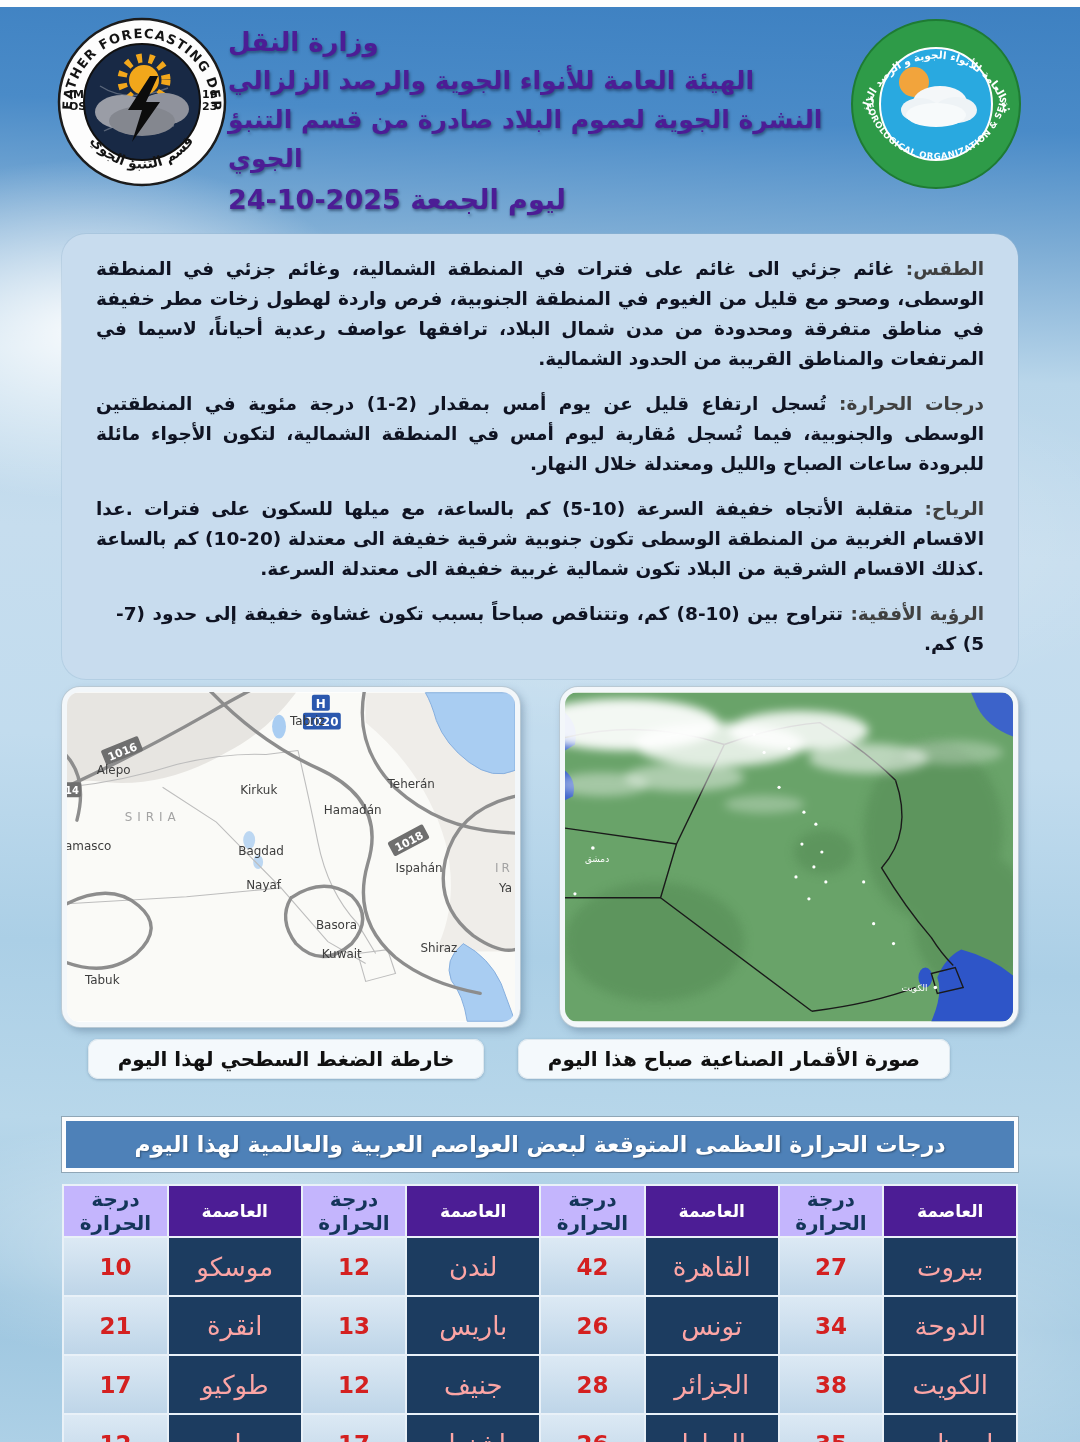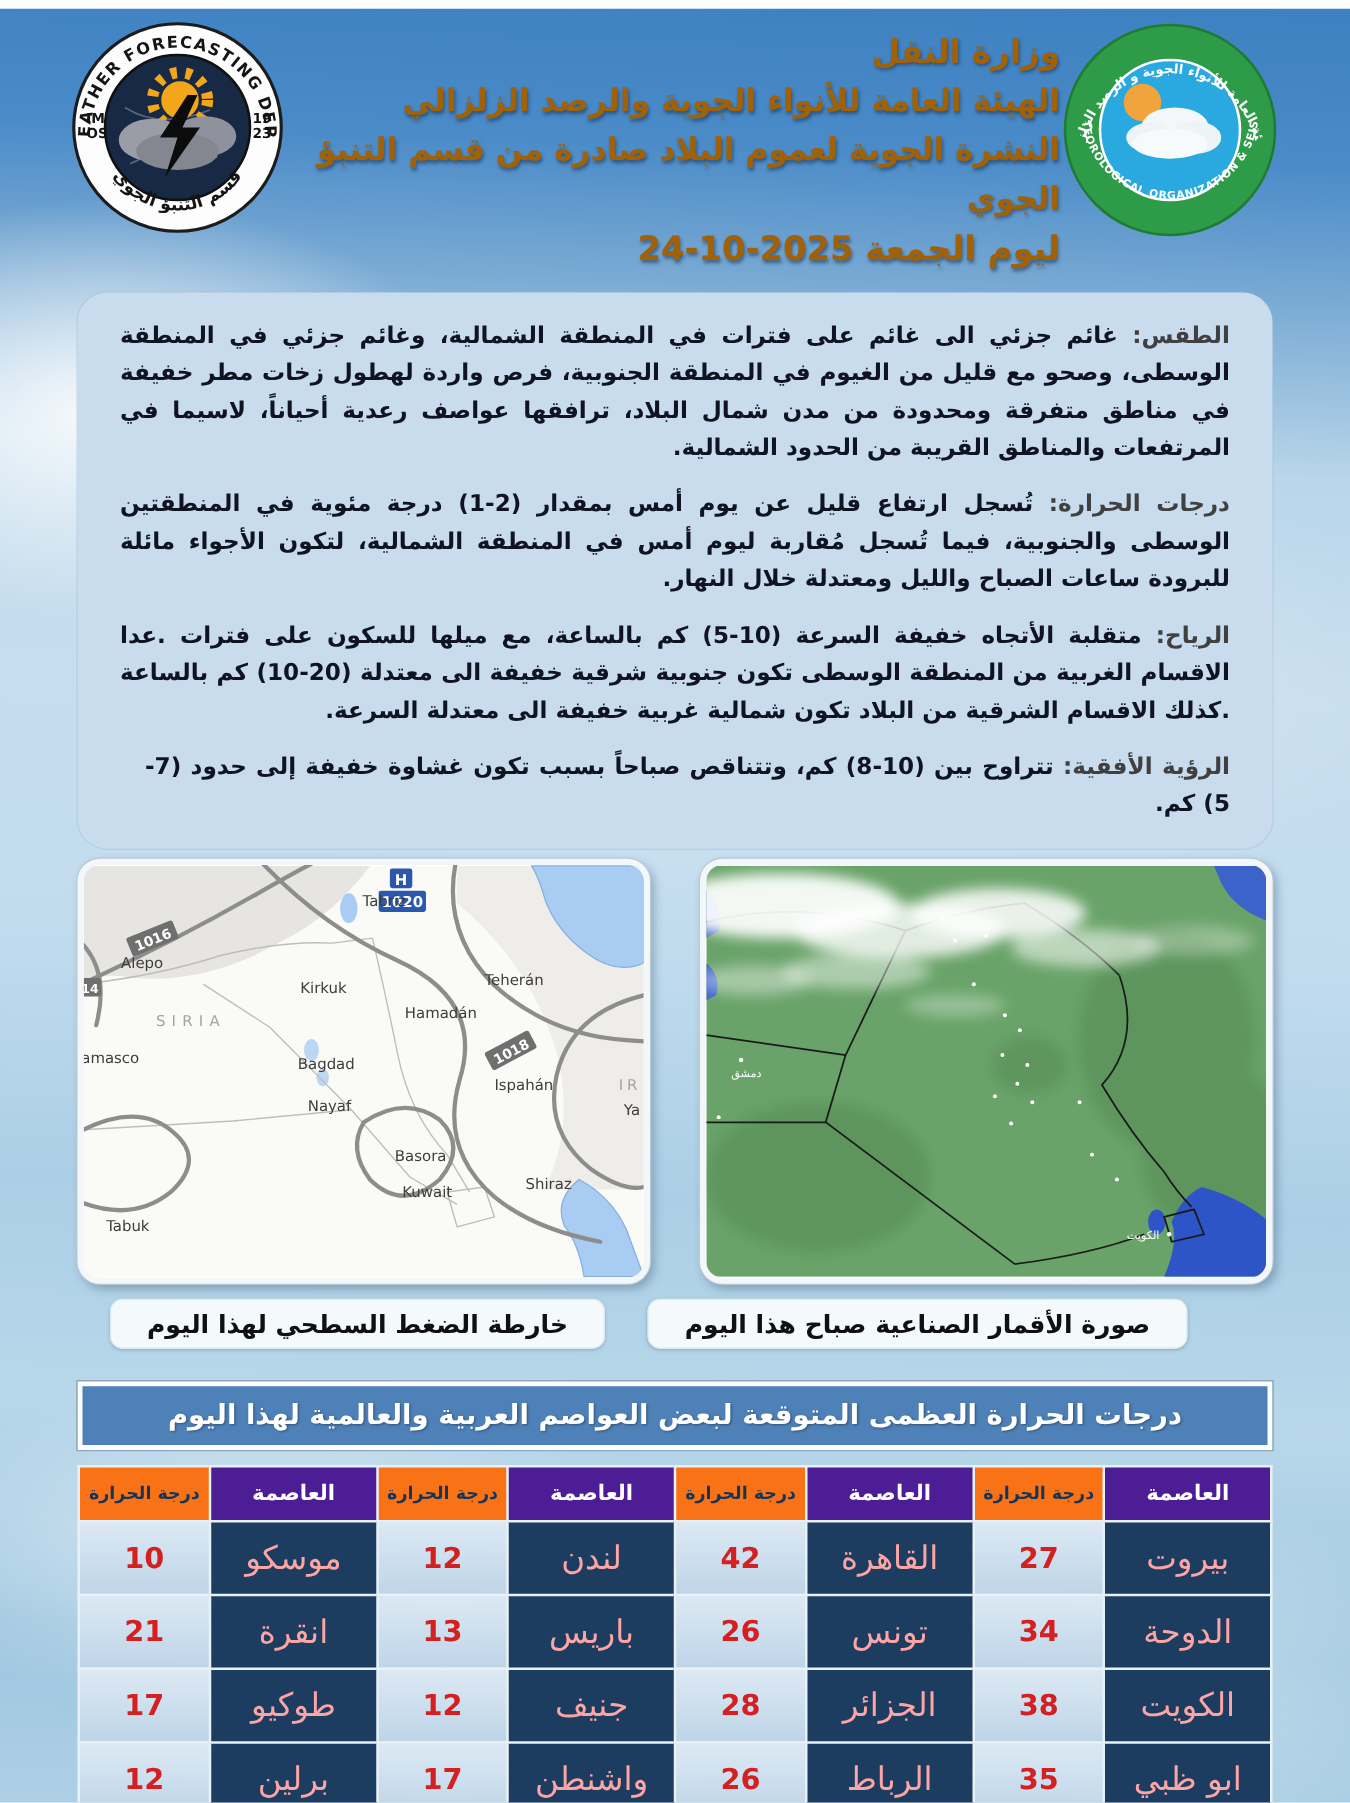--- a/index.html
+++ b/index.html
@@ -11,21 +11,21 @@
       radial-gradient(ellipse 600px 220px at 75% 1340px, rgba(255,255,255,.45), rgba(255,255,255,0) 70%),
       radial-gradient(ellipse 500px 180px at 20% 1240px, rgba(255,255,255,.5), rgba(255,255,255,0) 70%),
       radial-gradient(ellipse 700px 260px at 60% 540px, rgba(255,255,255,.35), rgba(255,255,255,0) 75%),
       linear-gradient(182deg,#3d80c1 0%,#4a8bc8 9%,#7eadd5 17%,#b9d6ea 26%,#c6ddee 38%,#c2dcee 52%,#abcfe6 66%,#b8d7ea 78%,#9cc5df 90%,#add0e6 100%);
   }
   body::before{content:"";position:absolute;top:0;left:0;right:0;height:7px;background:#fdfdfd;z-index:5;}
 
   
   .header{display:flex;align-items:flex-start;padding:16px 56px 0;position:relative;z-index:2;}
   .logo{flex:0 0 auto;}
-  .titles{flex:1;text-align:right;color:#a16207;font-weight:bold;padding-top:6px;}
+  .titles{flex:1;text-align:left;color:#4c1d95;font-weight:bold;padding-top:6px;}
   .titles div{font-size:25px;line-height:1.55;text-shadow:1px 2px 3px rgba(20,40,70,.55);}
   .titles .t1{font-size:26px;}
   .titles .t4{font-size:27px;letter-spacing:.5px;}
 
   
   .bulletin{
     margin:14px 62px 0;background:#c8dcee;border-radius:24px;
     padding:20px 34px 16px;direction:rtl;text-align:justify;
     box-shadow:0 0 0 1px rgba(150,180,205,.35);
   }
@@ -44,31 +44,31 @@
 
   .captions{display:flex;justify-content:flex-start;padding:12px 62px 0;border-radius:17px;}
   .cap-half{width:448px;display:flex;justify-content:center;}
   .cap-pill{
     background:#f4f9fc;border-radius:10px;padding:8px 30px;font-size:20px;font-weight:bold;color:#101010;
     box-shadow:0 1px 3px rgba(60,90,120,.35), inset 0 0 0 1px #dde8ef;direction:rtl;
   }
 
   
   .tbl-title{
-    margin:26px 62px 0;background:#4e81b8;border:4px solid #fcfdfe;outline:1px solid #8fa6b6;
+    margin:38px 62px 0;background:#4e81b8;border:4px solid #fcfdfe;outline:1px solid #8fa6b6;
     color:#fff;font-weight:bold;font-size:22px;text-align:center;padding:11px 18px;direction:rtl;
     text-shadow:1px 1px 2px rgba(0,0,0,.35);
   }
   table.temps{
     margin:12px 62px 0;width:956px;border-collapse:collapse;direction:rtl;
     border:1px solid #3a3a3a;
   }
   table.temps th,table.temps td{border:2px solid #e9f1f8;text-align:center;vertical-align:middle;}
   .cap-h{background:#4c1d95;color:#fff;font-size:17px;font-weight:bold;height:40px;width:14%;}
-  .tmp-h{background:#f97316;color:#14355a;font-size:14px;font-weight:bold;width:11%;}
+  .tmp-h{background:#c4b5fd;color:#14355a;font-size:20px;font-weight:bold;width:11%;}
   .cap-c{background:#1c3c60;color:#fca5a5;font-size:26px;font-weight:normal;height:55px;}
   .tmp-c{background:linear-gradient(180deg,#dcE9f4 0%,#bed5e8 100%);color:#d42020;font-size:23px;font-weight:bold;font-family:"DejaVu Sans",sans-serif;margin-left:44px;}
 </style>
 </head>
 <body>
 
 <div class="header">
 
   <div class="logo">
     <svg width="172" height="172" viewBox="0 0 172 172">

